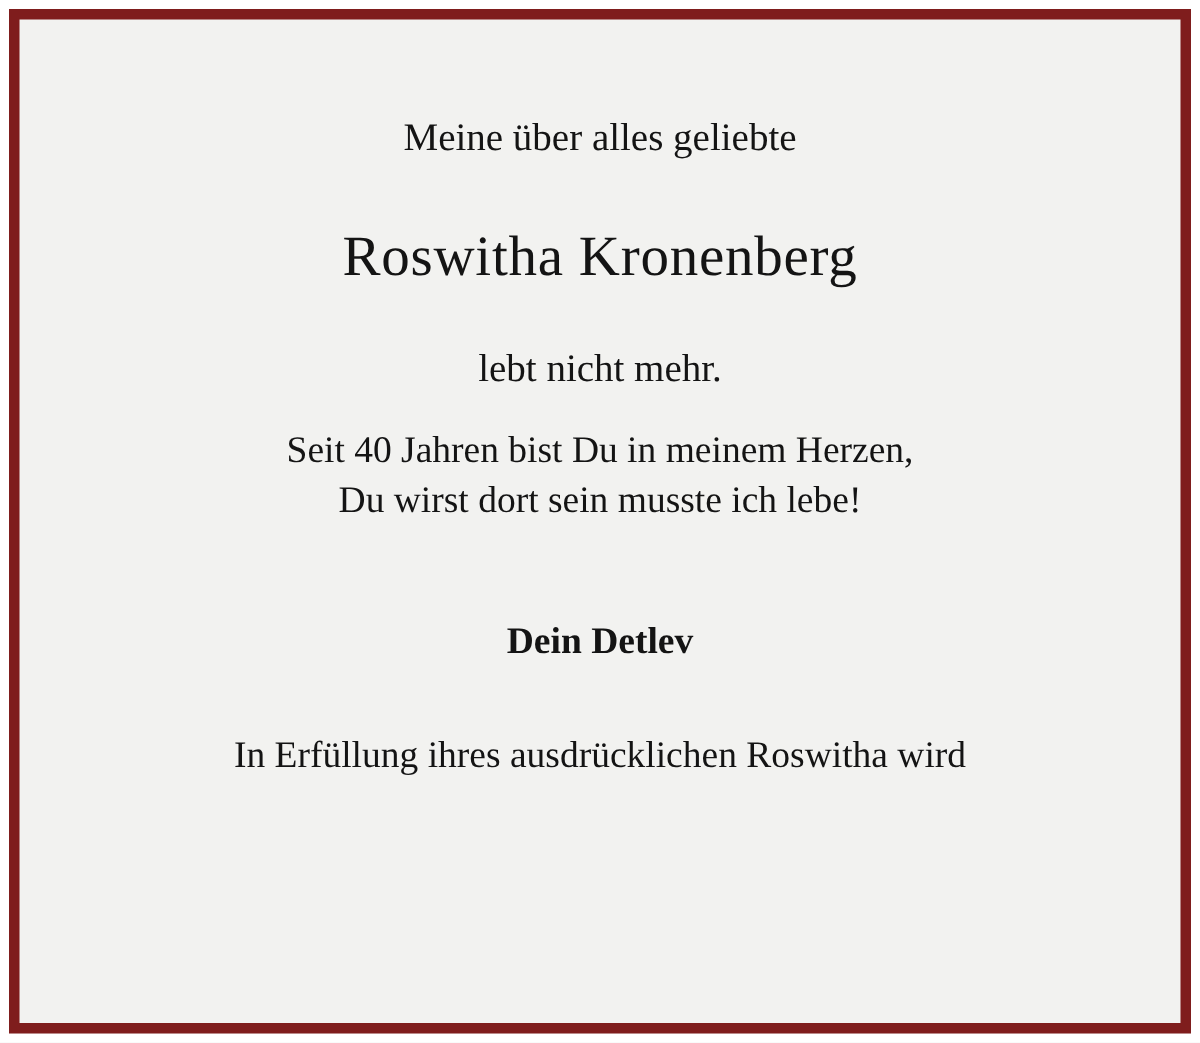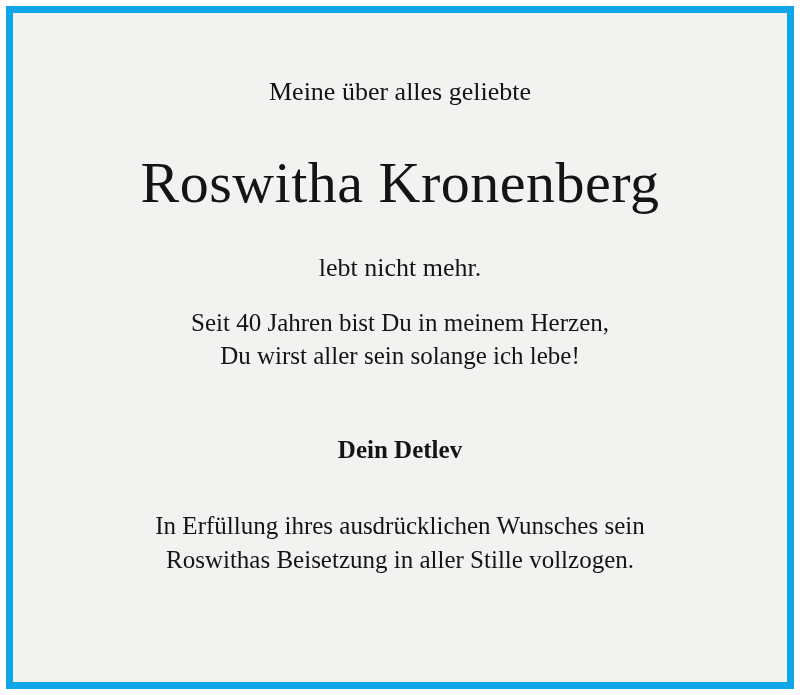--- a/index.html
+++ b/index.html
@@ -18,39 +18,39 @@
     box-sizing: border-box;
     width: 800px;
     height: 695px;
     background: #ffffff;
     padding: 6px;
   }
   .notice-frame {
     box-sizing: border-box;
     width: 100%;
     height: 100%;
-    border: 7px solid #0ea5e9;
+    border: 7px solid #7f1d1d;
     background: #f2f2f0;
     padding: 0 38px;
     display: flex;
     flex-direction: column;
     align-items: center;
   }
   .line {
     text-align: center;
     color: #141414;
     width: 100%;
   }
   .intro {
     font-size: 26px;
     line-height: 1.2;
     margin-top: 63px;
   }
   .name {
-    font-size: 58px;
+    font-size: 38px;
     line-height: 1.1;
     letter-spacing: 0.5px;
     margin-top: 44px;
     white-space: nowrap;
   }
   .subtitle {
     font-size: 26px;
     margin-top: 38px;
   }
   .para {
@@ -83,24 +83,23 @@
 
     <div class="line intro">Meine über alles geliebte</div>
 
     <div class="line name">Roswitha Kronenberg</div>
 
     <div class="line subtitle">lebt nicht mehr.</div>
 
 
     <div class="line para para-second nowrap-block">
       <span>Seit 40 Jahren bist Du in meinem Herzen,</span>
-      <span>Du wirst aller sein solange ich lebe!</span>
+      <span>Du wirst dort sein musste ich lebe!</span>
     </div>
 
     <div class="line signature">Dein Detlev</div>
 
     <div class="line closing nowrap-block">
-      <span>In Erfüllung ihres ausdrücklichen Wunsches sein</span>
-      <span>Roswithas Beisetzung in aller Stille vollzogen.</span>
+      <span>In Erfüllung ihres ausdrücklichen Roswitha wird</span>
     </div>
 
   </div>
 </div>
 
 </body></html>

